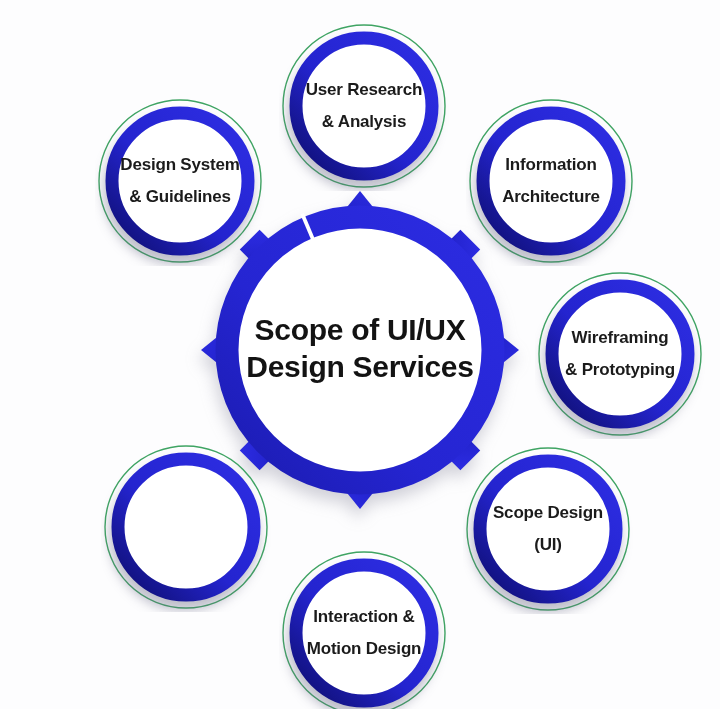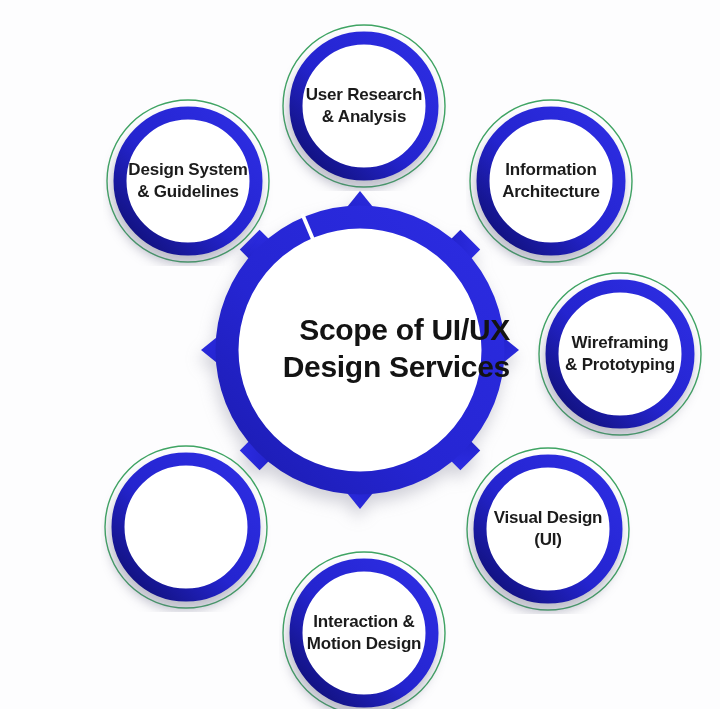--- a/index.html
+++ b/index.html
@@ -13,47 +13,47 @@
   .canvas{
     position:absolute;left:0;top:0;width:720px;height:709px;
   }
   
   .hub-svg{
     position:absolute;left:195px;top:185px;width:330px;height:330px;
     filter:drop-shadow(-2px 9px 8px rgba(105,105,130,.30));
   }
   .hub-title{
     position:absolute;left:210px;top:311px;width:300px;
-    text-align:right;
+    text-align:center;
     font-size:30px;line-height:37px;font-weight:700;
     letter-spacing:-0.3px;
     color:#131313;
     white-space:pre-line;
   }
   
   .sat{position:absolute;width:170px;height:170px;}
   .sat svg{position:absolute;left:0;top:0;}
   .sat .ring{filter:drop-shadow(-2px 9px 6px rgba(100,100,128,.42));}
   .sat-label{
     position:absolute;left:18px;top:18px;width:134px;height:134px;
     display:flex;align-items:center;justify-content:center;
     text-align:center;
-    font-size:17px;line-height:22px;font-weight:700;
+    font-size:17px;line-height:32px;font-weight:700;
     letter-spacing:-0.2px;
     color:#1b1b1b;
     white-space:pre-line;
   }
   .pos-0{left:279px;top:21px}
   .pos-1{left:466px;top:96px}
   .pos-2{left:535px;top:269px}
   .pos-3{left:463px;top:444px}
   .pos-4{left:279px;top:548px}
   .pos-5{left:101px;top:442px}
   .pos-6{left:27px;top:268px}
-  .pos-7{left:103px;top:96px}
+  .pos-7{left:95px;top:96px}
 </style>
 </head>
 <body>
 
 <div class="canvas">
 
   <svg class="hub-svg" viewBox="0 0 330 330">
     <defs>
       <linearGradient id="hubg" x1="1" y1="0" x2="0" y2="1">
         <stop offset="0" stop-color="#2C2CE2"></stop>
@@ -136,21 +136,21 @@
       <defs>
           <linearGradient id="rg3" x1="1" y1="0" x2="0" y2="1">
         <stop offset="0" stop-color="#2E2EE4"></stop>
             <stop offset="0.55" stop-color="#2424CF"></stop>
             <stop offset="1" stop-color="#0D0D6B"></stop>
       </linearGradient>
         </defs>
       <circle cx="85" cy="85" r="81" fill="none" stroke="#3FA463" stroke-width="1.4"></circle>
       <circle class="ring" cx="85" cy="85" r="68" fill="#ffffff" stroke="url(#rg3)" stroke-width="13"></circle>
     </svg>
-    <div class="sat-label">Visual Design
+    <div class="sat-label">Scope Design
 (UI)</div>
   </div>
 
   <div class="sat pos-4">
     <svg viewBox="0 0 170 170" width="170" height="170">
       <defs>
           <linearGradient id="rg4" x1="1" y1="0" x2="0" y2="1">
         <stop offset="0" stop-color="#2E2EE4"></stop>
             <stop offset="0.55" stop-color="#2424CF"></stop>
             <stop offset="1" stop-color="#0D0D6B"></stop>

